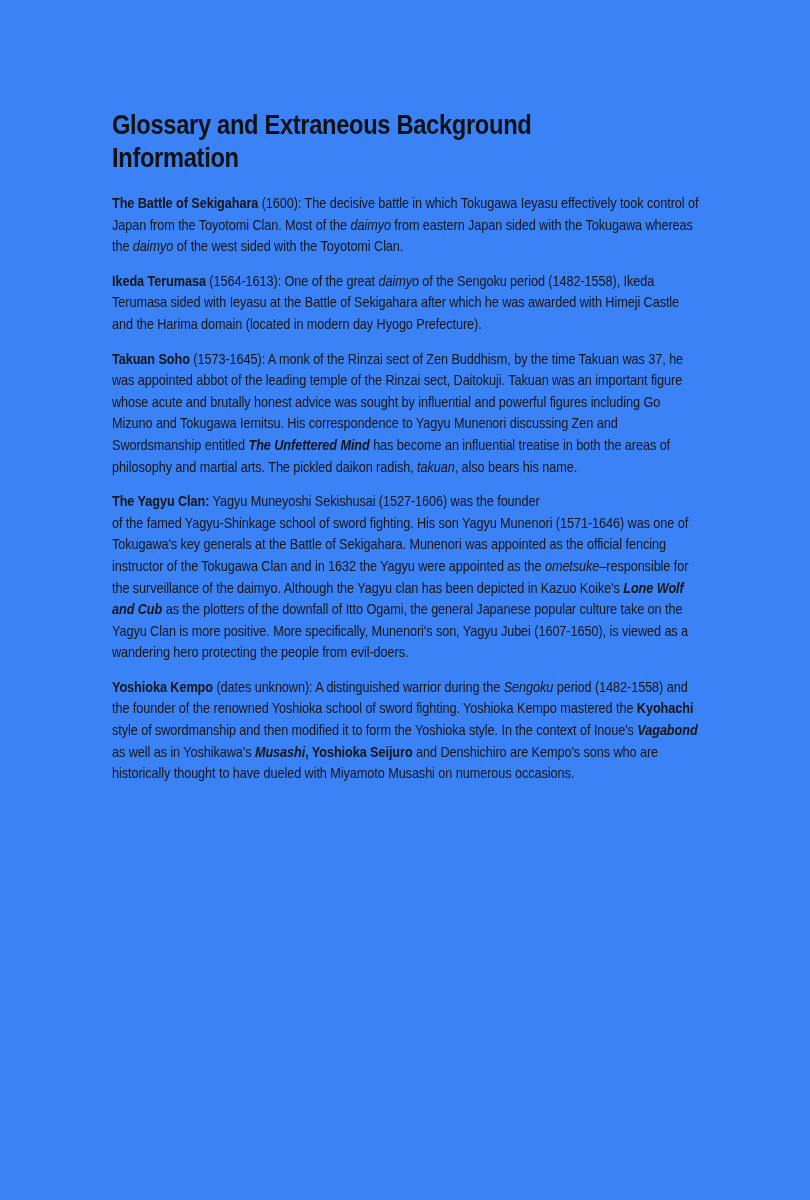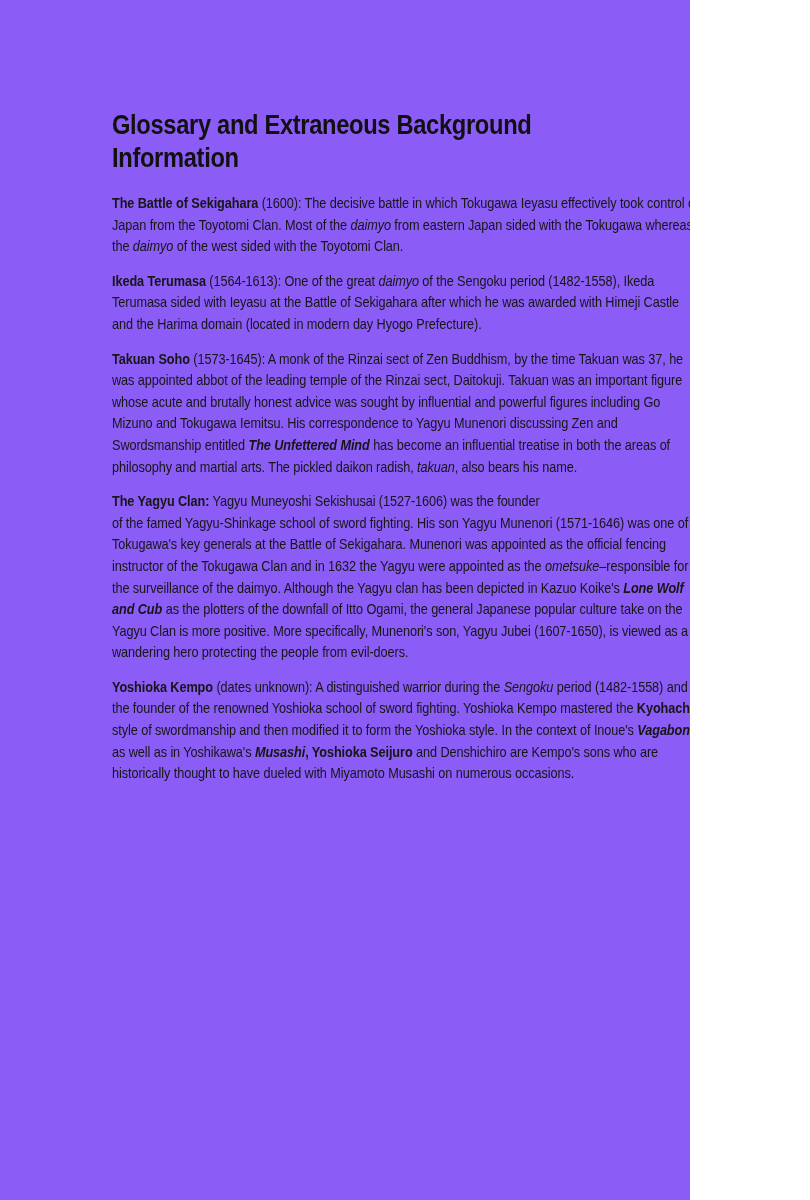--- a/index.html
+++ b/index.html
@@ -2,23 +2,23 @@
 <html><head>
 <meta charset="utf-8">
 <style>
   html, body {
     margin: 0;
     padding: 0;
     background: #ffffff;
   }
   .page {
     position: relative;
-    width: 690px;
+    width: 810px;
     height: 1200px;
-    background: #8b5cf6;
+    background: #3b82f6;
     overflow: hidden;
     font-family: "Liberation Sans", sans-serif;
     color: #161616;
   }
   .content {
     position: absolute;
     left: 112px;
     top: 108px;
     width: 696px;
     transform: scaleX(0.847);

